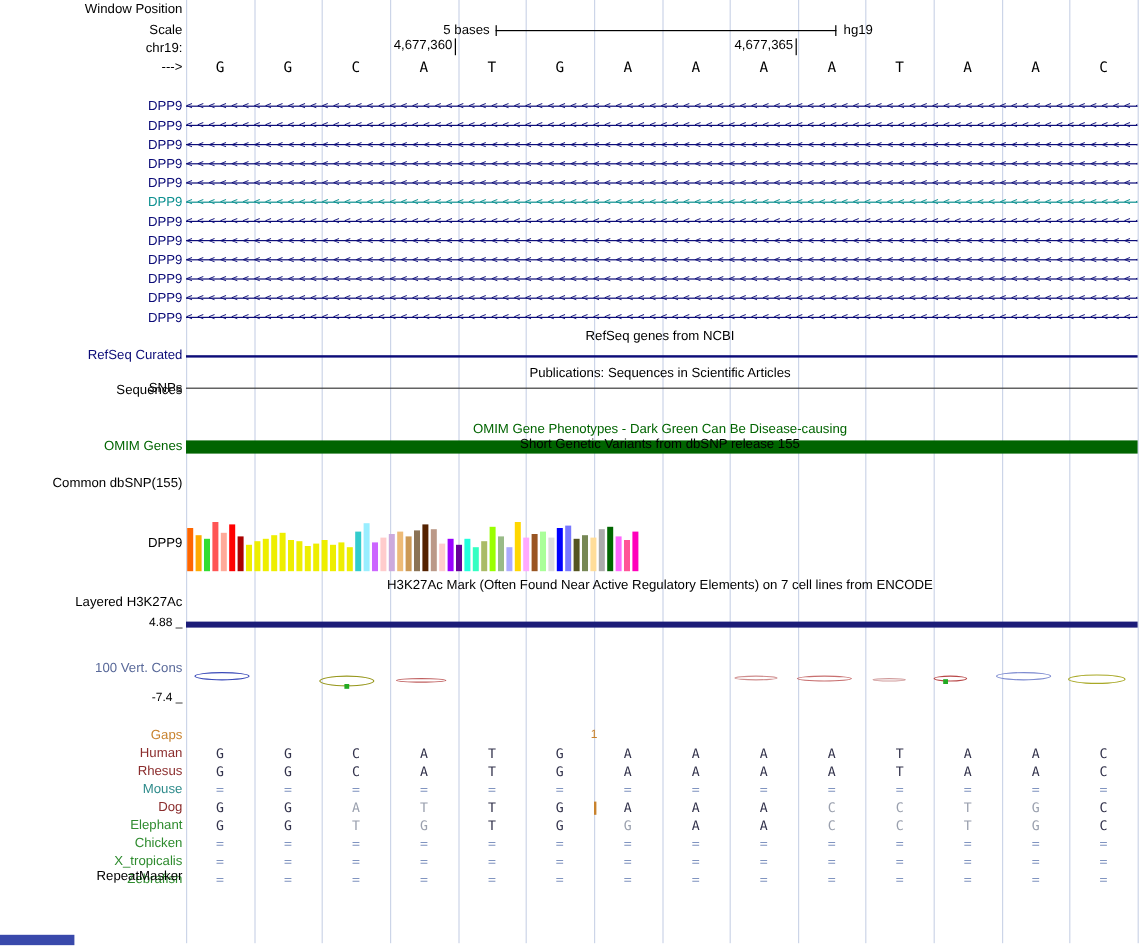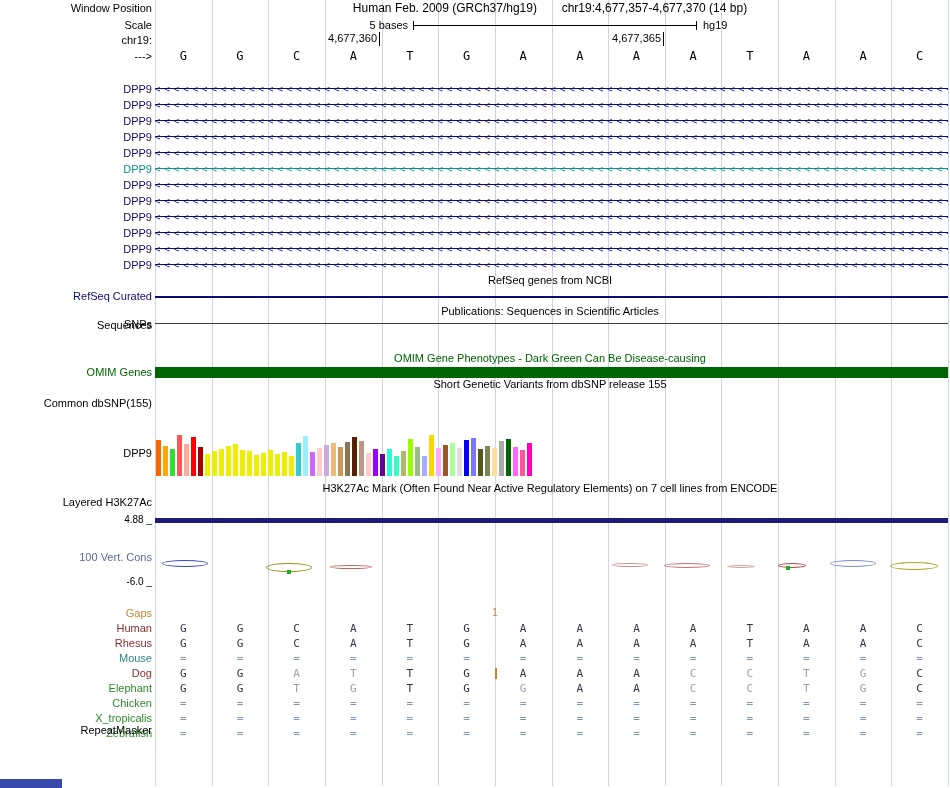--- a/index.html
+++ b/index.html
@@ -59,25 +59,20 @@
       <div class="gridline" style="left: 608.143px;"></div>
       <div class="gridline" style="left: 664.786px;"></div>
       <div class="gridline" style="left: 721.429px;"></div>
       <div class="gridline" style="left: 778.071px;"></div>
       <div class="gridline" style="left: 834.714px;"></div>
       <div class="gridline" style="left: 891.357px;"></div>
       <div class="gridline" style="left: 948px;"></div>
     </div>
 
   <div class="llabel" style="top:2px">Window Position</div>
-  <div class="ctitle" style="top:2px;font-size:12px">
-    <span>Human Feb. 2009 (GRCh37/hg19)</span>
-    <span style="display:inline-block;width:18px"></span>
-    <span>chr19:4,677,357-4,677,370 (14 bp)</span>
-  </div>
 
   <div class="llabel" style="top:19px">Scale</div>
   <div style="position:absolute;left:340px;top:19px;width:68px;text-align:right">5 bases</div>
   <div class="scale-bar" style="left:413px;width:284px"></div>
   <div style="position:absolute;left:703px;top:19px">hg19</div>
 
   <div class="llabel" style="top:34px">chr19:</div>
   <div class="tick-label" style="right:570px">4,677,360</div>
   <div class="tick-label" style="right:286px">4,677,365</div>
 
@@ -193,21 +188,21 @@
   <div class="ctitle" style="top:305px">Publications: Sequences in Scientific Articles</div>
   <div class="llabel" style="top:319px">Sequences</div>
   <div class="hline" style="top:323px;height:1px;background:#3c3c3c"></div>
 
   <div class="llabel" style="top:318px">SNPs</div>
 
   <div class="ctitle" style="top:352px;color:#006400">OMIM Gene Phenotypes - Dark Green Can Be Disease-causing</div>
   <div class="llabel" style="top:366px;color:#006400">OMIM Genes</div>
   <div class="omim-bar" style="background:#006400"></div>
 
-  <div class="ctitle" style="top:378px">Short Genetic Variants from dbSNP release 155</div>
+  <div class="ctitle" style="top:364px">Short Genetic Variants from dbSNP release 155</div>
   <div class="llabel" style="top:397px">Common dbSNP(155)</div>
 
   <div class="llabel" style="top:447px">DPP9</div>
   <div class="gtex-chart">
       <div class="gtex-bar" title="Adipose - Subcutaneous" style="height: 36px; background: rgb(255, 102, 0);"></div>
       <div class="gtex-bar" title="Adipose - Visceral (Omentum)" style="height: 30px; background: rgb(255, 170, 0);"></div>
       <div class="gtex-bar" title="Adrenal Gland" style="height: 27px; background: rgb(51, 221, 51);"></div>
       <div class="gtex-bar" title="Artery - Aorta" style="height: 41px; background: rgb(255, 85, 85);"></div>
       <div class="gtex-bar" title="Artery - Coronary" style="height: 32px; background: rgb(255, 170, 153);"></div>
       <div class="gtex-bar" title="Artery - Tibial" style="height: 39px; background: rgb(255, 0, 0);"></div>
@@ -273,21 +268,21 @@
       <div class="pshape" style="left: 330px; top: 565px; width: 42px; height: 4px; border-color: rgb(192, 96, 96);"></div>
       <div class="pshape" style="left: 612px; top: 563px; width: 36px; height: 4px; border-color: rgb(207, 141, 141);"></div>
       <div class="pshape" style="left: 664px; top: 563px; width: 46px; height: 5px; border-color: rgb(200, 112, 112);"></div>
       <div class="pshape" style="left: 727px; top: 565px; width: 28px; height: 3px; border-color: rgb(208, 154, 154);"></div>
       <div class="pshape" style="left: 778px; top: 563px; width: 28px; height: 5px; border-color: rgb(184, 72, 72);"></div>
       <div class="pshape" style="left: 830px; top: 560px; width: 46px; height: 7px; border-color: rgb(125, 139, 208);"></div>
       <div class="pshape" style="left: 890px; top: 562px; width: 48px; height: 8px; border-color: rgb(168, 168, 37);"></div>
       <div class="pmark" style="left: 287px; top: 570px; background: rgb(34, 170, 34);"></div>
       <div class="pmark" style="left: 786px; top: 566px; background: rgb(34, 170, 34);"></div>
     </div>
-  <div class="llabel" style="top:575px;font-size:10px">-6.0 _</div>
+  <div class="llabel" style="top:575px;font-size:10px">-7.4 _</div>
 
   <div class="llabel" style="top:607px;color:#c8822d">Gaps</div>
   <div class="gapmark" style="color:#c8822d">1</div>
   <div class="alnrows">
       <div class="alnrow">
         <div class="rowlabel" style="color: rgb(139, 45, 45);">Human</div>
         <div class="alncells">
           <div class="alncell" style="left: 0px; width: 56.6429px; color: rgb(50, 50, 75);">G</div>
           <div class="alncell" style="left: 56.6429px; width: 56.6429px; color: rgb(50, 50, 75);">G</div>
           <div class="alncell" style="left: 113.286px; width: 56.6429px; color: rgb(50, 50, 75);">C</div>

